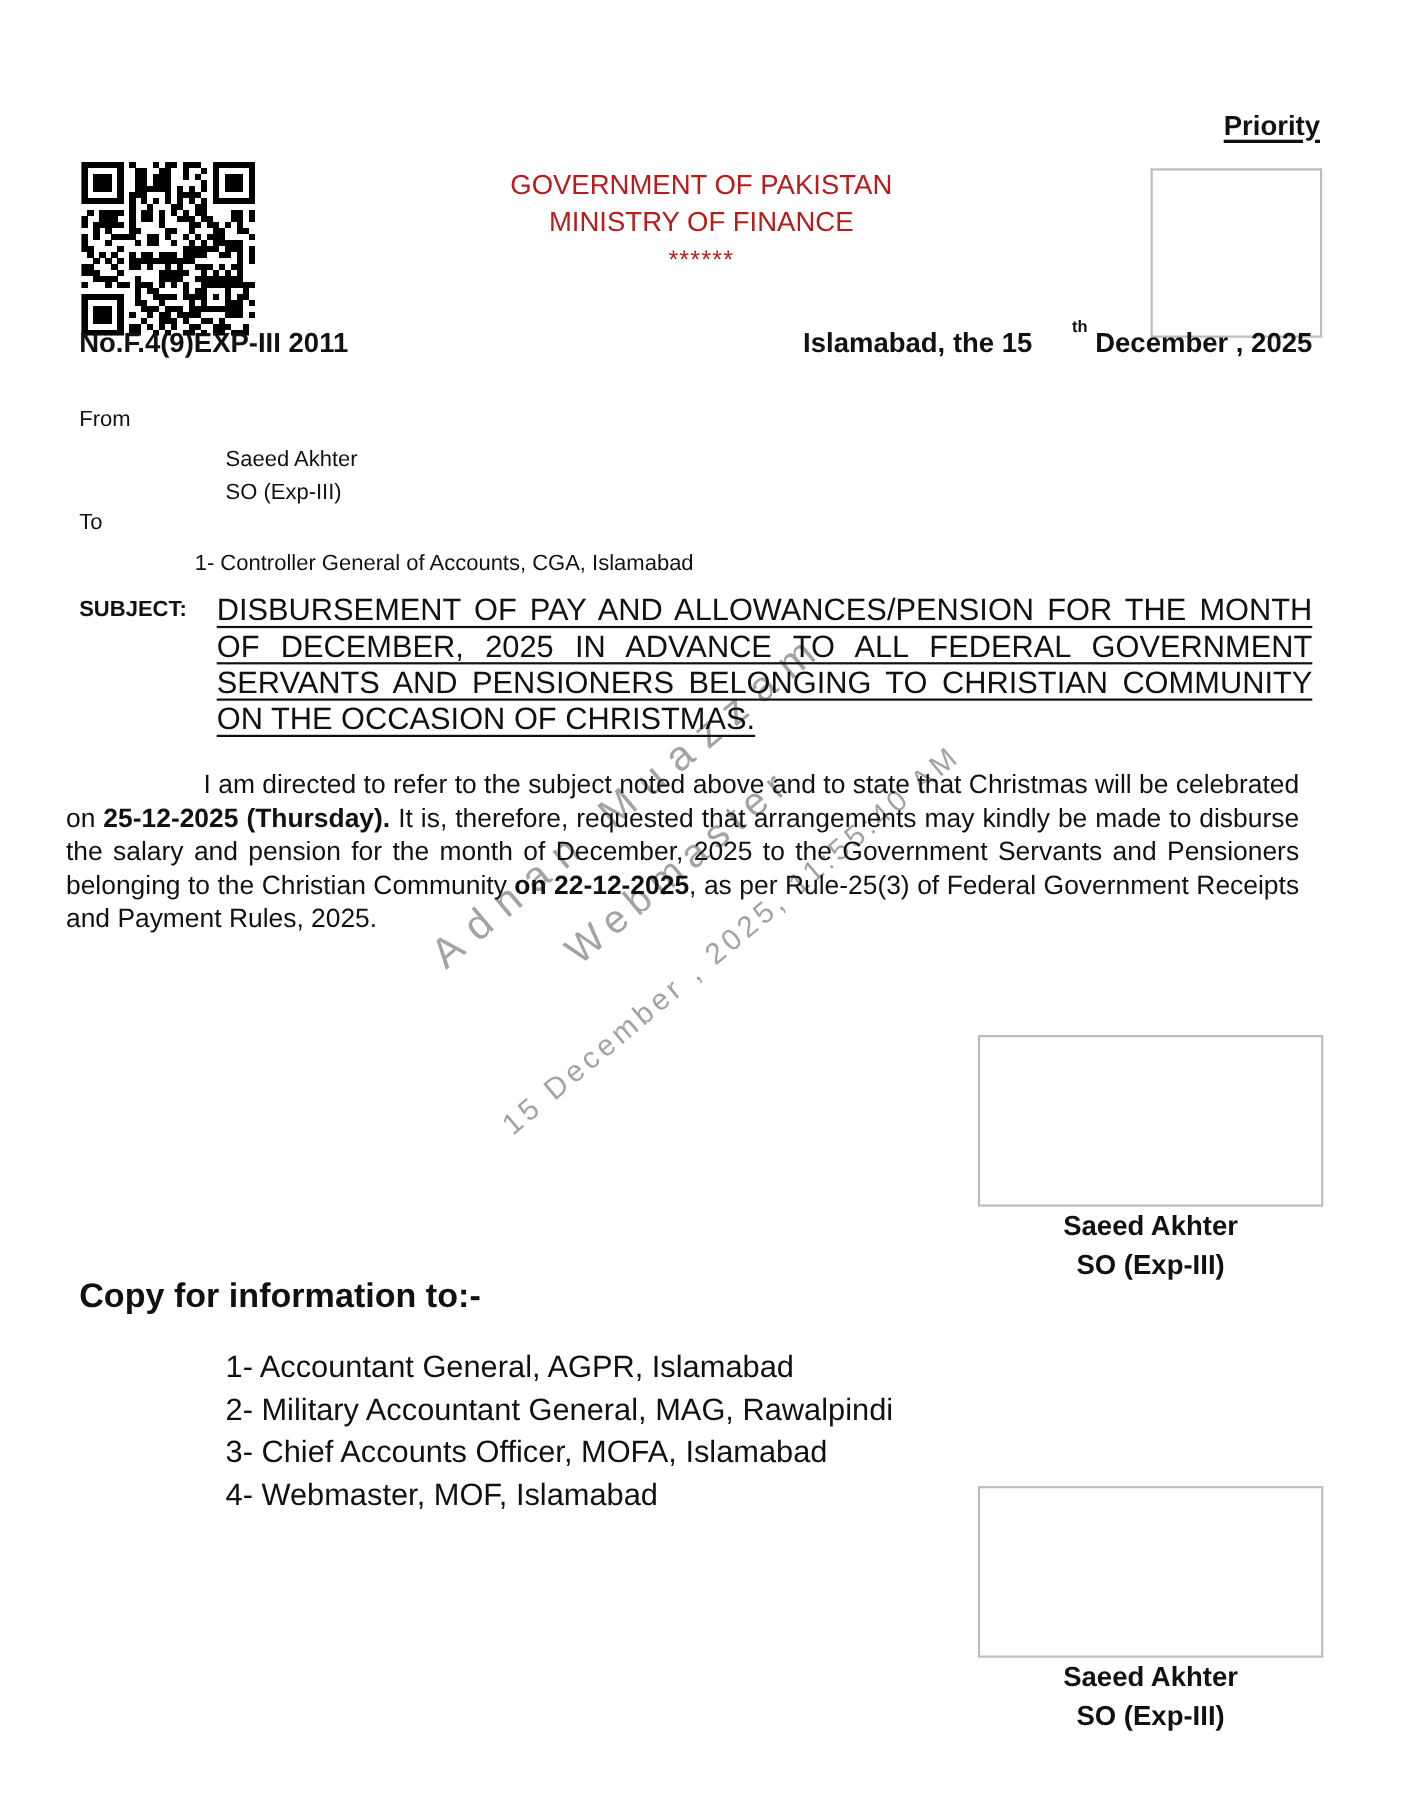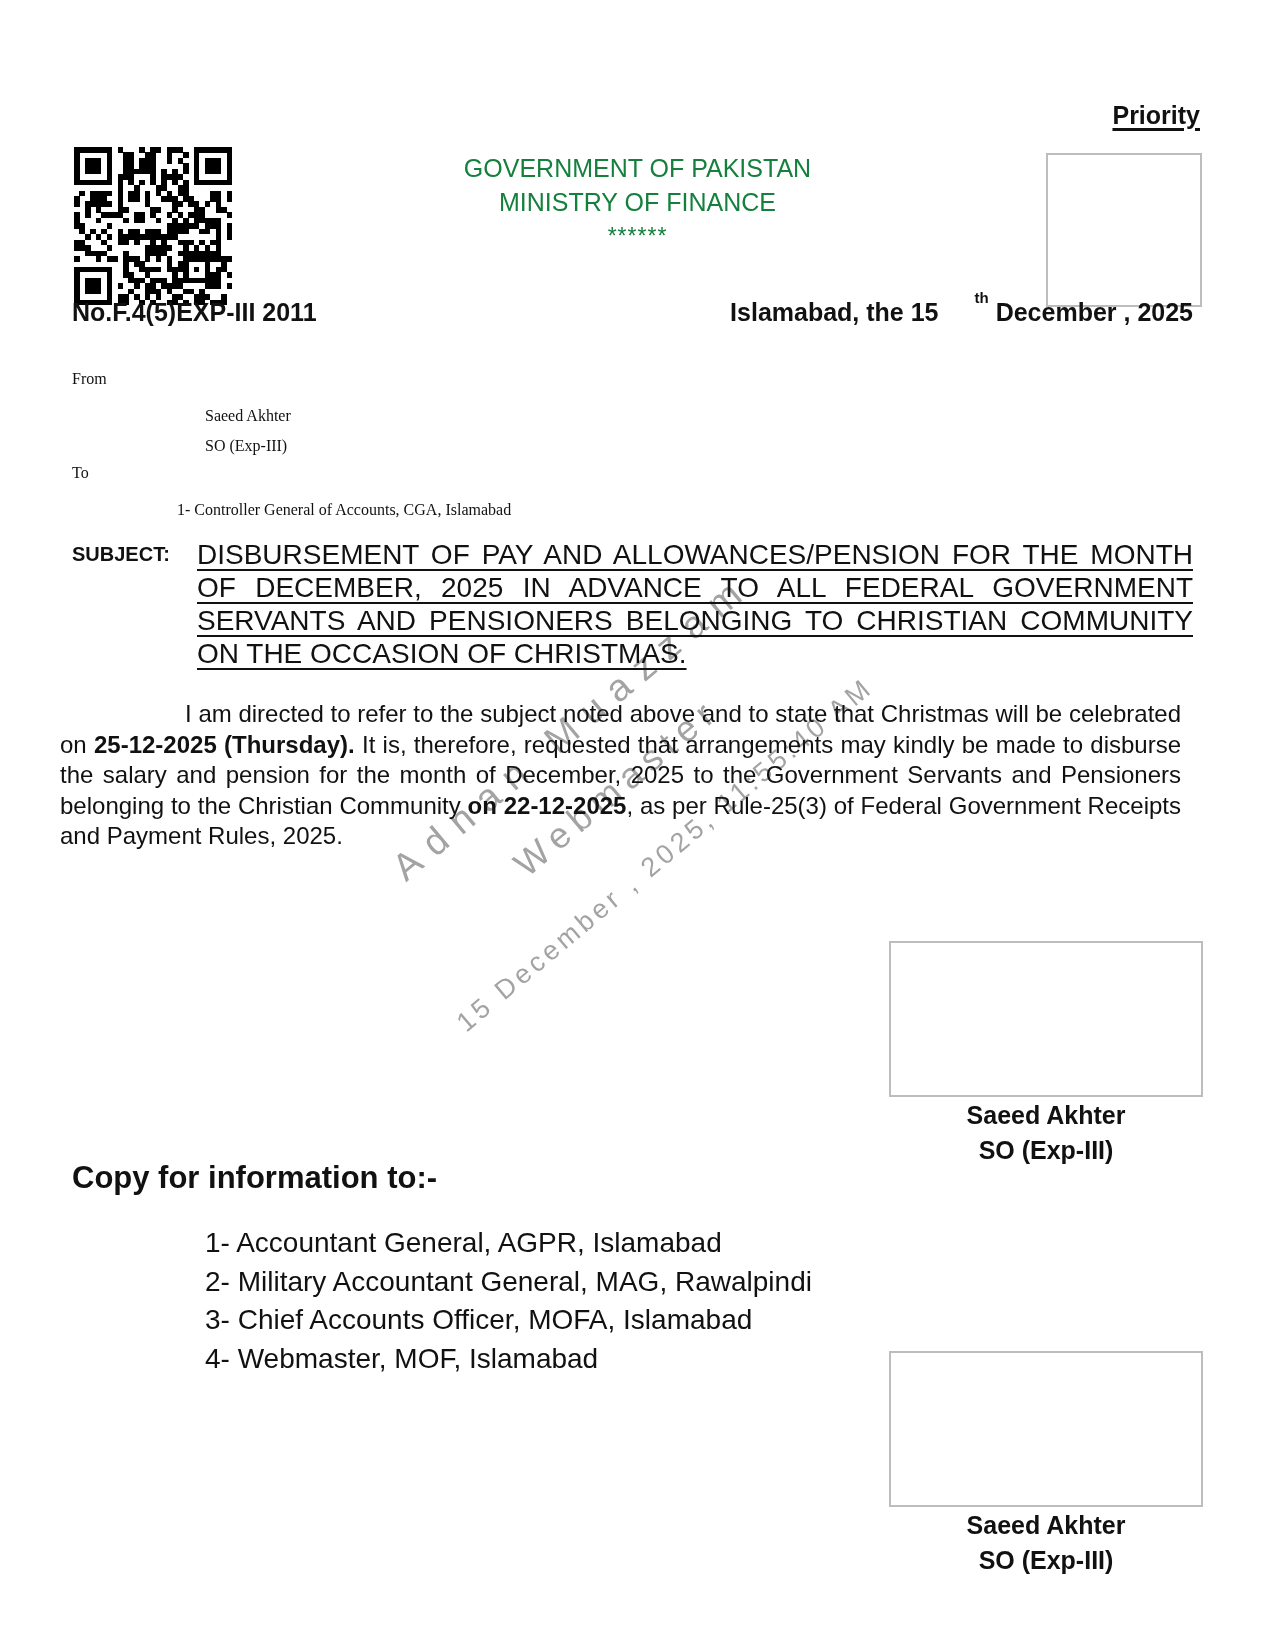--- a/index.html
+++ b/index.html
@@ -30,37 +30,37 @@
     position: absolute; top: 101px; right: 75px;
     font-size: 25px; font-weight: bold;
     text-decoration: underline; text-decoration-thickness: 2.5px; text-underline-offset: 4px;
   }
 
   .qr { position: absolute; left: 74px; top: 147px; width: 158px; height: 158px; }
   .qr svg { display: block; width: 158px; height: 158px; shape-rendering: crispEdges; }
 
   .hdr {
     position: absolute; left: 0; top: 151px; width: 1275px;
-    text-align: center; font-size: 25px; line-height: 34px; color: #15803d;
+    text-align: center; font-size: 25px; line-height: 34px; color: #b91c1c;
   }
   .hdr .stars { font-size: 23px; letter-spacing: 1px; }
 
   .stamp-box { position: absolute; border: 2px solid #bdbdbd; background: transparent; }
   .stamp-top  { left: 1046px; top: 153px;  width: 152px; height: 150px; }
   .stamp-mid  { left: 889px;  top: 941px;  width: 310px; height: 152px; }
   .stamp-bot  { left: 889px;  top: 1351px; width: 310px; height: 152px; }
 
   .refrow {
     position: absolute; left: 72px; top: 298px; width: 1121px;
     display: flex; justify-content: space-between; align-items: baseline;
     font-size: 25px; font-weight: bold;
   }
   .refrow sup { font-size: 15px; position: relative; top: -9px; margin-left: 36px; }
 
-  .plain { position: absolute; font-size: 16px; font-family: Liberation Serif, serif; }
+  .plain { position: absolute; font-size: 20px; }
   .from-label   { left: 72px;  top: 370px; }
   .from-name    { left: 205px; top: 407px; }
   .from-desig   { left: 205px; top: 437px; }
   .to-label     { left: 72px;  top: 464px; }
   .to-recipient { left: 177px; top: 501px; }
 
   .subject-row { position: absolute; left: 72px; top: 538px; width: 1121px; display: flex; }
   .subject-label { flex: 0 0 125px; font-size: 20px; font-weight: bold; line-height: 33px; }
   .subject-text {
     flex: 1; font-size: 28px; font-weight: normal; line-height: 33px;
@@ -543,21 +543,21 @@
 
     <div class="hdr">
       <div>GOVERNMENT OF PAKISTAN</div>
       <div>MINISTRY OF FINANCE</div>
       <div class="stars">******</div>
     </div>
 
     <div class="stamp-box stamp-top"></div>
 
     <div class="refrow">
-      <span>No.F.4(5)EXP-III 2011</span>
+      <span>No.F.4(9)EXP-III 2011</span>
       <span><span>Islamabad, the 15</span><sup>th</sup><span> December , 2025</span></span>
     </div>
 
     <div class="plain from-label">From</div>
     <div class="plain from-name">Saeed Akhter</div>
     <div class="plain from-desig">SO (Exp-III)</div>
 
     <div class="plain to-label">To</div>
     <div class="plain to-recipient">1- Controller General of Accounts, CGA, Islamabad</div>
 

